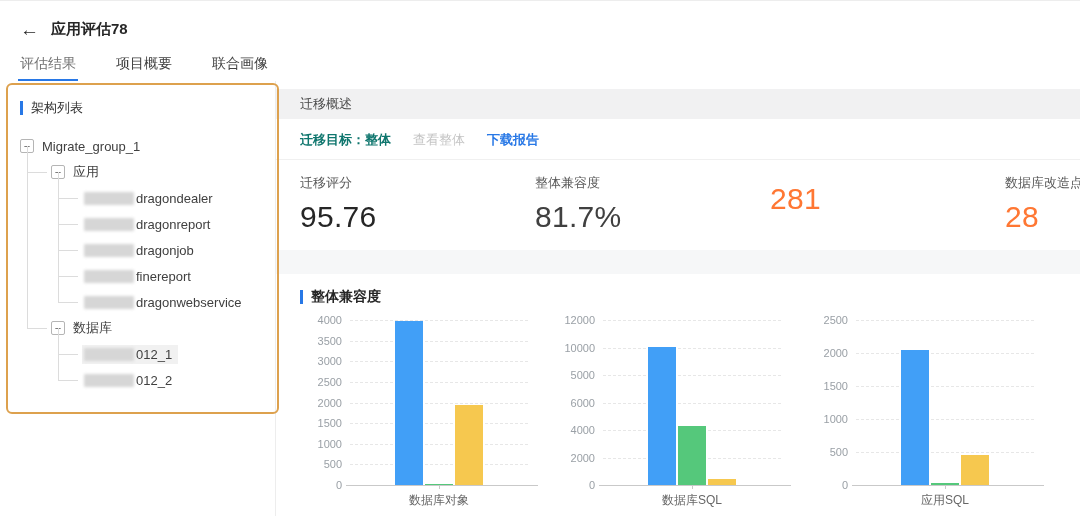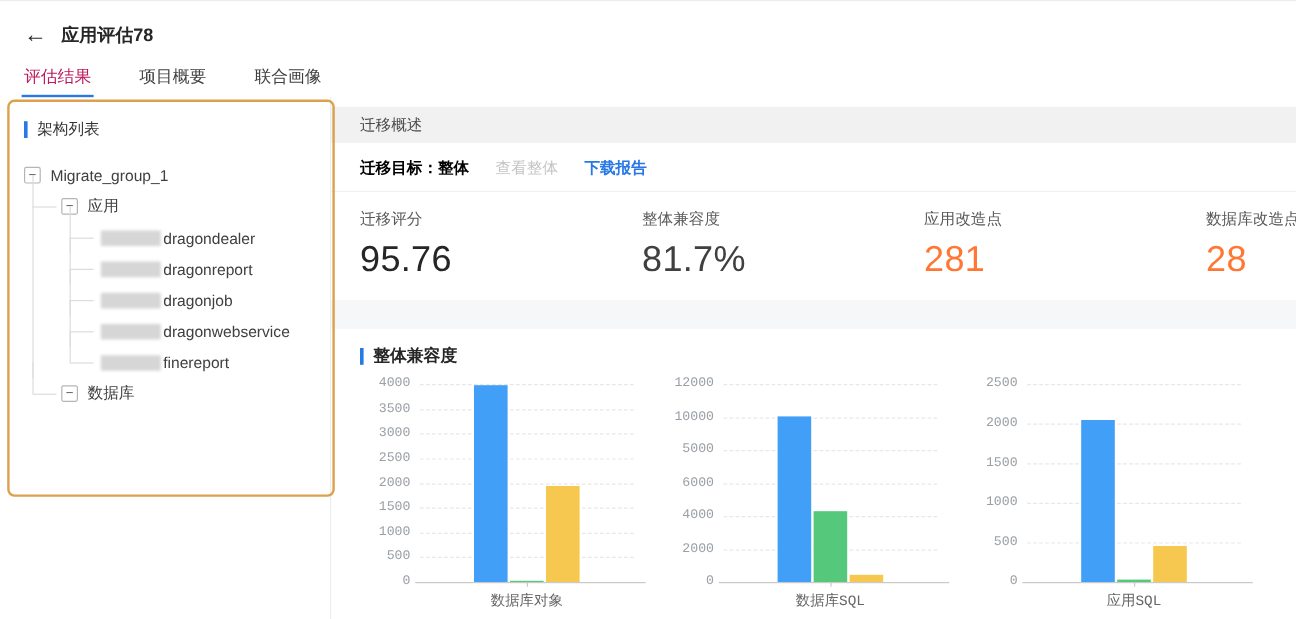--- a/index.html
+++ b/index.html
@@ -8,21 +8,21 @@
   .page { position:relative; width:1080px; height:516px; border-top:1px solid #ededed; }
 
   
   .header { display:flex; align-items:center; gap:12px; padding:16px 0 0 20px; height:40px; }
   .back-arrow { font-size:19px; color:#262626; cursor:pointer; line-height:1; }
   .page-title { font-size:15px; font-weight:bold; color:#262626; }
 
   
   .tabbar { display:flex; gap:40px; padding:0 0 0 20px; margin-top:14px; height:26px; }
   .tab { font-size:14px; color:#404040; padding-bottom:9px; cursor:pointer; position:relative; }
-  .tab.active { color:#be185d; }
+  .tab.active { color:#737373; }
   .tab.active::after { content:''; position:absolute; left:-2px; right:-2px; bottom:0; height:2px; background:#2878e6; }
 
   
   .content { display:flex; height:436px; }
   .left-col { position:relative; width:276px; flex:0 0 276px; border-right:1px solid #ededed; height:436px; }
   .main-col { position:relative; flex:1; height:436px; border-right:1px solid #f0f0f0; }
 
   
   .annotation-box { position:absolute; left:6px; top:2px; width:273px; height:331px;
     border:2px solid #dda14e; border-radius:6px; pointer-events:none; z-index:5; }
@@ -47,37 +47,37 @@
   .redacted { display:inline-block; width:50px; height:13px; background:#d6d6d6; border-radius:1px;
     filter:blur(1.5px); margin-right:2px; flex:0 0 auto; }
   .leaf-label { display:inline-flex; align-items:center; padding:2px 6px 2px 2px; }
   .leaf-label.selected { background:#f1f1f1; }
 
   
   .card-header { height:30px; background:#f1f1f2; display:flex; align-items:center;
     padding-left:24px; font-size:13px; color:#4a4a4a; margin-top:8px; }
   .target-row { display:flex; align-items:center; gap:22px; padding:12px 0 10px 24px;
     border-bottom:1px solid #f0f0f0; margin-right:20px; }
-  .target-label { font-size:13px; font-weight:bold; color:#000000; }
+  .target-label { font-size:13px; font-weight:bold; color:#0f766e; }
   .link-disabled { font-size:13px; color:#c4c4c4; cursor:not-allowed; }
   .link-blue { font-size:13px; color:#2878e6; font-weight:bold; cursor:pointer; }
 
   .metrics { display:flex; padding:14px 0 0 24px; }
   .metric { width:235px; }
   .metric-label { font-size:13px; color:#595959; }
   .metric-value { font-size:30px; font-weight:400; margin-top:8px; letter-spacing:0.3px; }
 
   .gray-gap { height:24px; background:#f6f7f8; margin-top:16px; }
 
   
   .compat { padding:14px 0 0 24px; }
   .section-title { display:flex; align-items:center; gap:8px; font-size:14px; font-weight:bold; color:#262626; }
 
   .charts { display:flex; margin-top:14px; }
-  .chart { width:253px; flex:0 0 253px;font-family:Liberation Mono, monospace; }
+  .chart { width:253px; flex:0 0 253px; }
   .plot-wrap { margin-left:50px; position:relative; width:178px; }
   .plot { position:relative; height:165px; width:178px; }
   .gridline { position:absolute; left:0; right:0; border-top:1px dashed #e7e7e7; }
   .axisline { position:absolute; left:-4px; right:-10px; border-top:1px solid #c9c9c9; }
   .tick-label { position:absolute; right:calc(100% + 8px); width:44px; text-align:right;
     font-size:11px; color:#9aa0a6; transform:translateY(-6px); }
   .bar-group { position:absolute; bottom:0; left:50%; transform:translateX(-50%);
     display:flex; align-items:flex-end; gap:2px; }
   .bar { width:28px; }
   .center-tick { position:absolute; left:50%; bottom:-4px; width:1px; height:4px; background:#c9c9c9; }
@@ -143,39 +143,57 @@
                           <span class="leaf-label">
                             <span class="redacted"></span>
                             <span>dragonjob</span>
                           </span>
                         </div>
                       </li>
                       <li>
                         <div class="row">
                           <span class="leaf-label">
                             <span class="redacted"></span>
+                            <span>finereport</span>
+                          </span>
+                        </div>
+                      </li>
+                      <li>
+                        <div class="row">
+                          <span class="leaf-label">
+                            <span class="redacted"></span>
                             <span>dragonwebservice</span>
-                          </span>
-                        </div>
-                      </li>
-                      <li>
-                        <div class="row">
-                          <span class="leaf-label">
-                            <span class="redacted"></span>
-                            <span>finereport</span>
                           </span>
                         </div>
                       </li>
                     </ul>
                   </li>
                   <li>
                     <div class="row">
                       <span class="expander">−</span>
                       <span>数据库</span>
                     </div>
+                    <ul class="children">
+                      <li>
+                        <div class="row">
+                          <span class="leaf-label selected">
+                            <span class="redacted"></span>
+                            <span>012_1</span>
+                          </span>
+                        </div>
+                      </li>
+                      <li>
+                        <div class="row">
+                          <span class="leaf-label">
+                            <span class="redacted"></span>
+                            <span>012_2</span>
+                          </span>
+                        </div>
+                      </li>
+                    </ul>
                   </li>
                 </ul>
               </li>
             </ul>
           </div>
       </div>
     </div>
 
     <div class="main-col">
 
@@ -190,21 +208,20 @@
       <div class="metrics">
         <div class="metric">
           <div class="metric-label">迁移评分</div>
           <div class="metric-value" style="color: rgb(38, 38, 38);">95.76</div>
         </div>
         <div class="metric">
           <div class="metric-label">整体兼容度</div>
           <div class="metric-value" style="color: #404040;">81.7%</div>
         </div>
         <div class="metric">
-          <div class="metric-label">应用改造点</div>
           <div class="metric-value" style="color: rgb(255, 119, 51);">281</div>
         </div>
         <div class="metric">
           <div class="metric-label">数据库改造点</div>
           <div class="metric-value" style="color: rgb(255, 119, 51);">28</div>
         </div>
       </div>
 
       <div class="gray-gap"></div>
 

